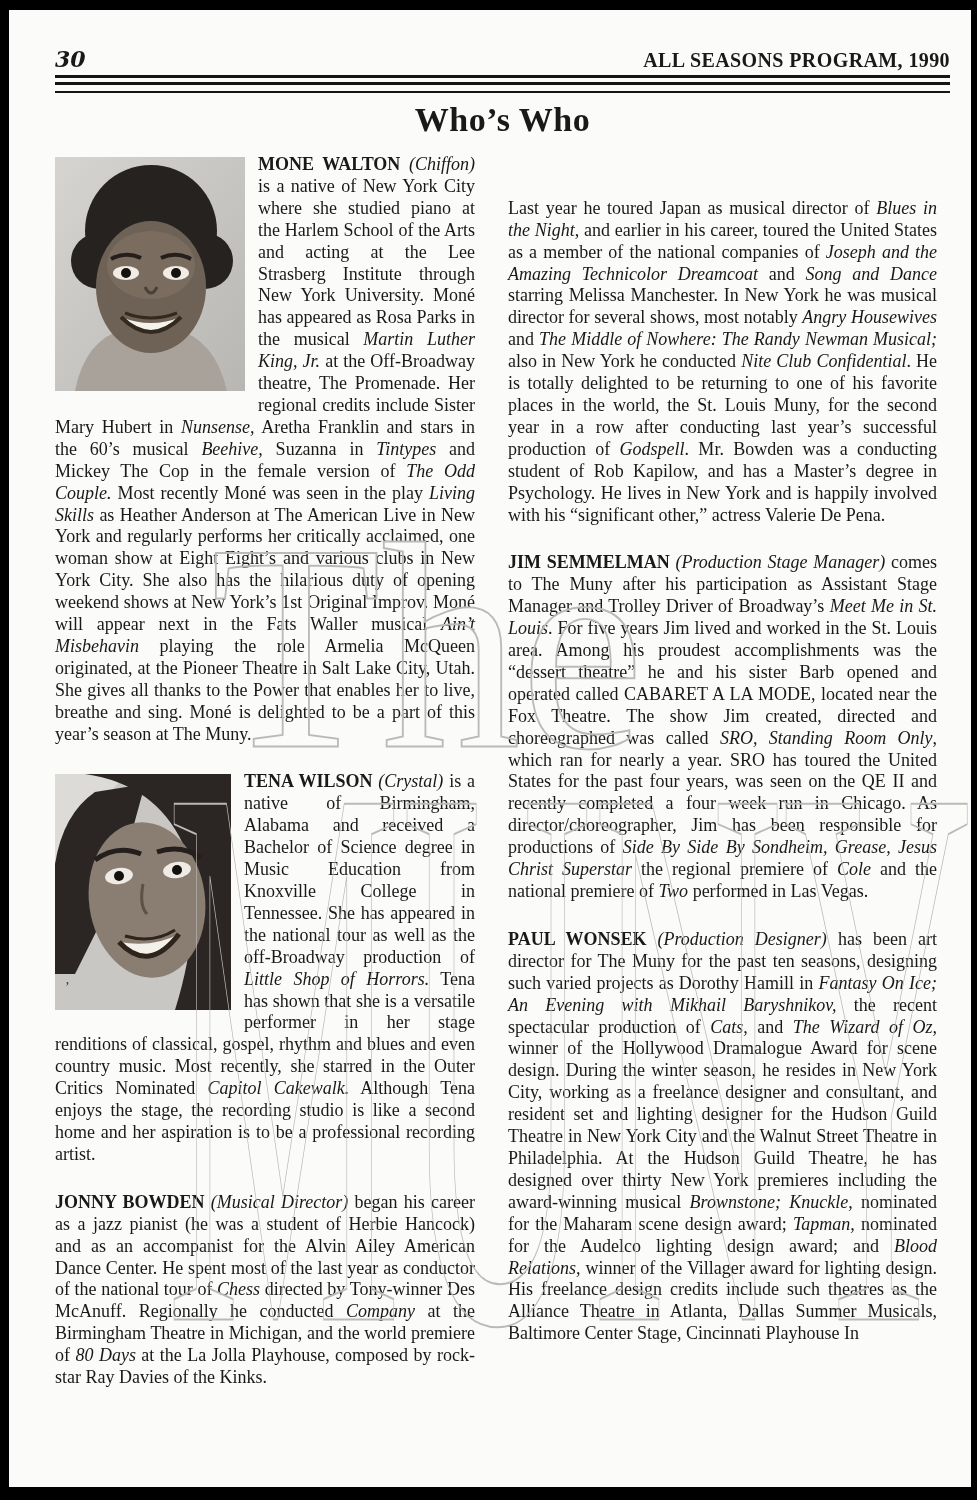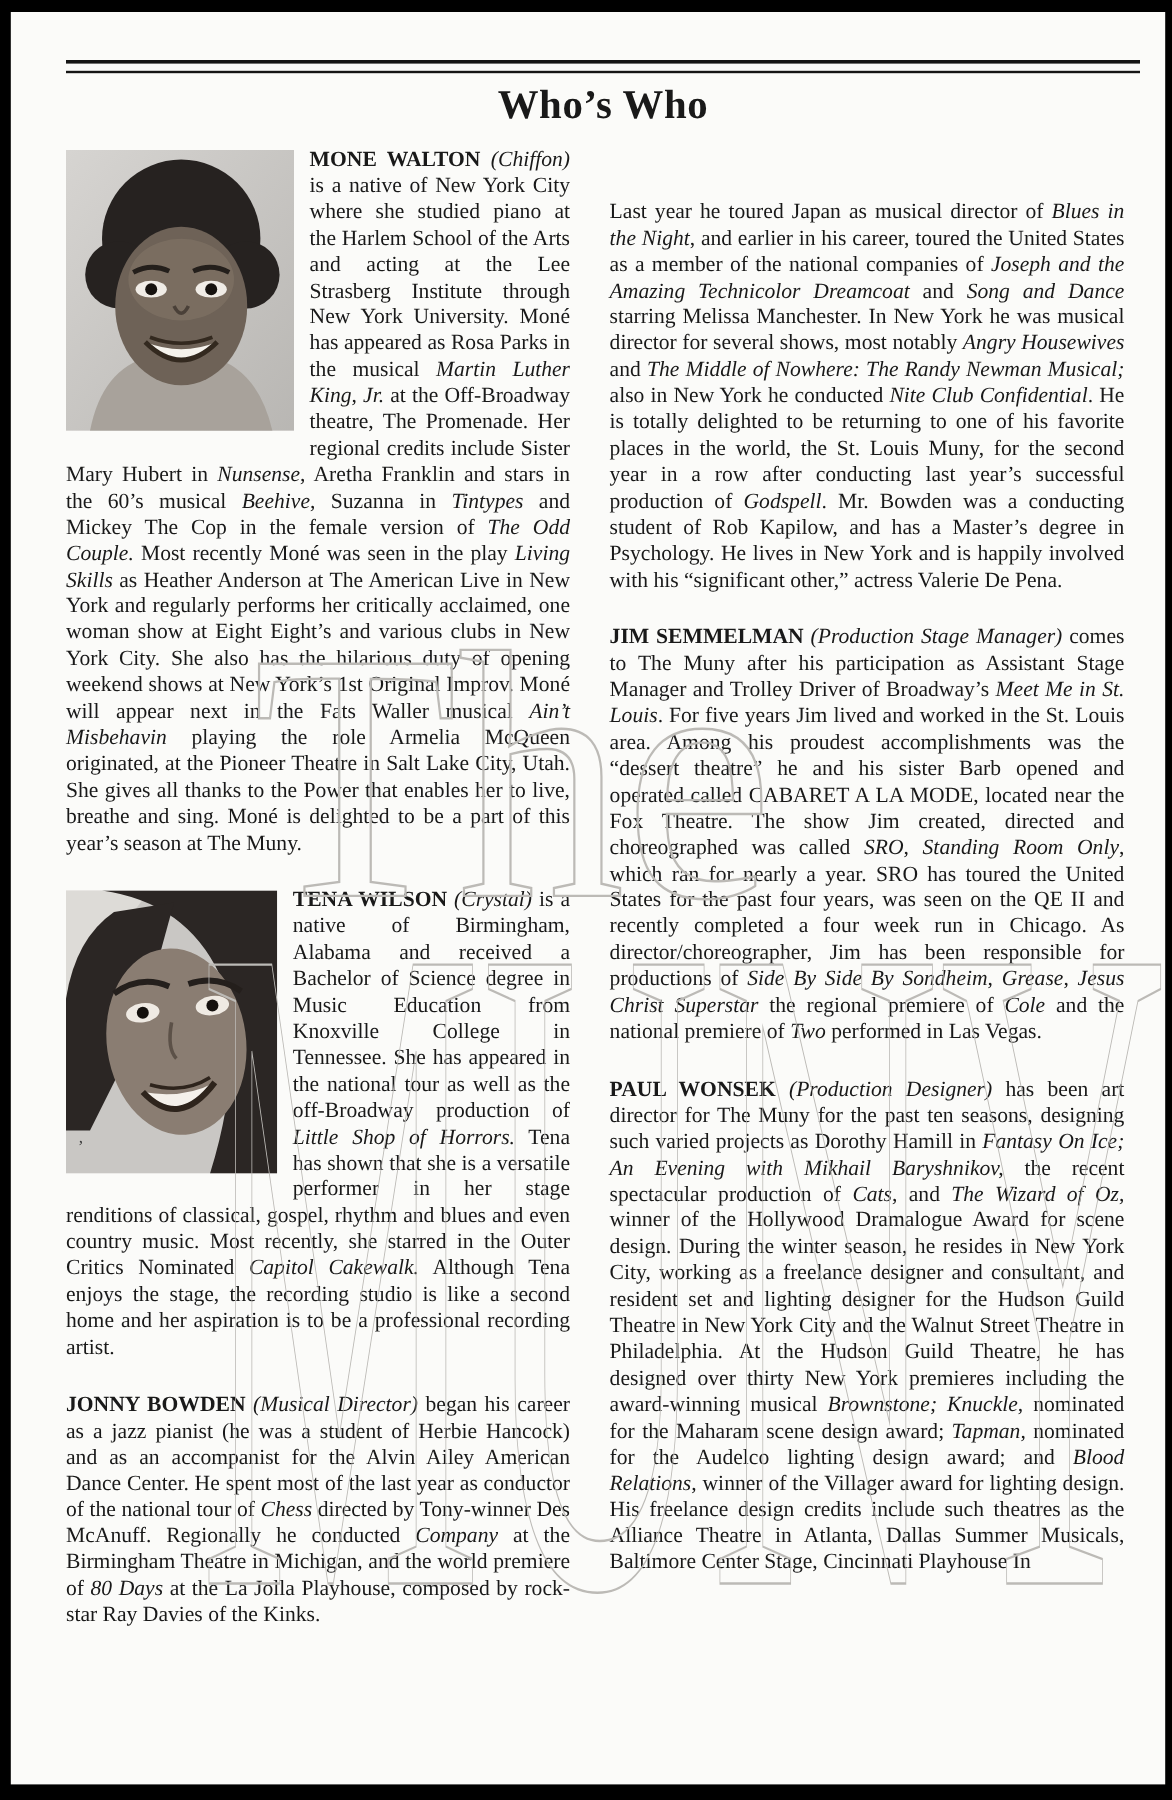--- a/index.html
+++ b/index.html
@@ -23,20 +23,24 @@
   .photo svg{display:block;}
   .watermark{position:absolute;inset:0;width:100%;height:100%;pointer-events:none;z-index:5;}
   .watermark text{fill:none;stroke:#bcbab6;stroke-width:2px;font-family:"Liberation Serif",serif;}
 </style>
 </head>
 <body>
 
 <div class="scan">
   <div class="page">
 
+    <header>
+      <span class="pageno">30</span>
+      <span class="prog">ALL SEASONS PROGRAM, 1990</span>
+    </header>
     <div class="rule-double"></div>
 
     <h1>Who’s Who</h1>
 
     <main class="cols">
       <section class="col left" id="col-left">
           <p class="bio"><span class="photo">
               <svg width="190" height="234" viewBox="0 0 190 234">
                 <rect width="190" height="234" fill="#cdcbc8"></rect>
                 <rect width="190" height="234" fill="url(#gA)" opacity="0.4"></rect>

